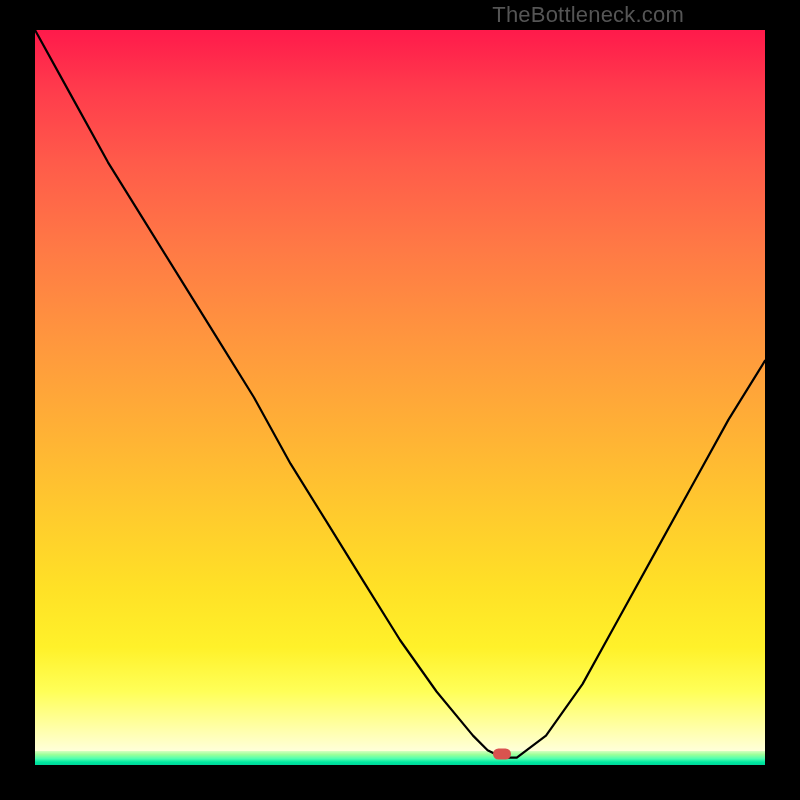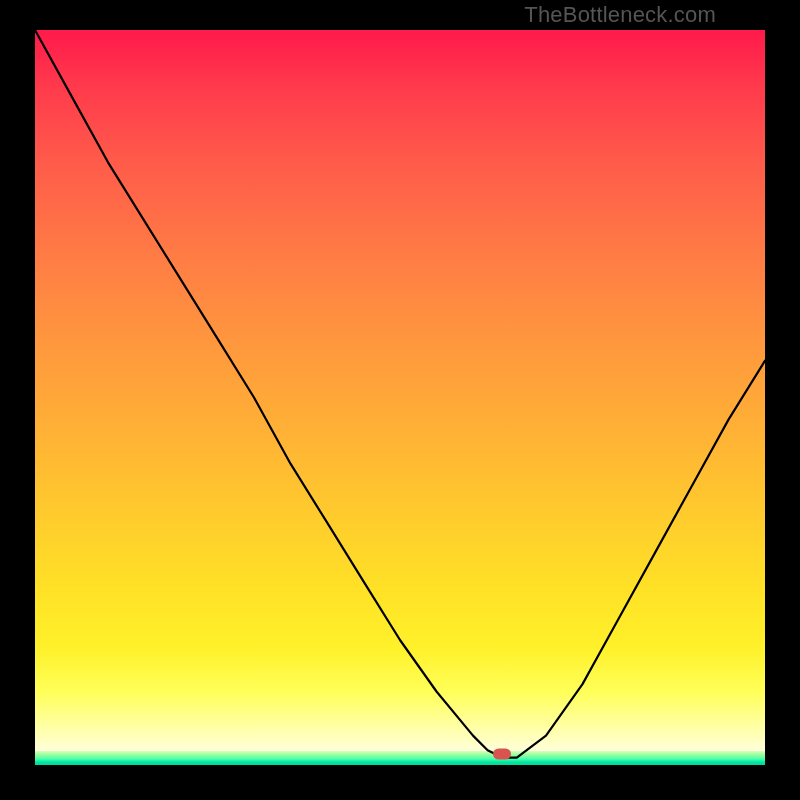--- a/index.html
+++ b/index.html
@@ -9,21 +9,20 @@
     height: 800px;
     background: #000;
     font-family: Arial, sans-serif;
     overflow: hidden;
   }
   .frame {
     position: relative;
     width: 696px;
     height: 800px;
     background: #000;
-    padding-left: 32px;
   }
   .watermark {
     position: absolute;
     top: 2px;
     right: 12px;
     color: #555;
     font-size: 22px;
     letter-spacing: 0.2px;
     font-weight: 400;
     z-index: 5;

